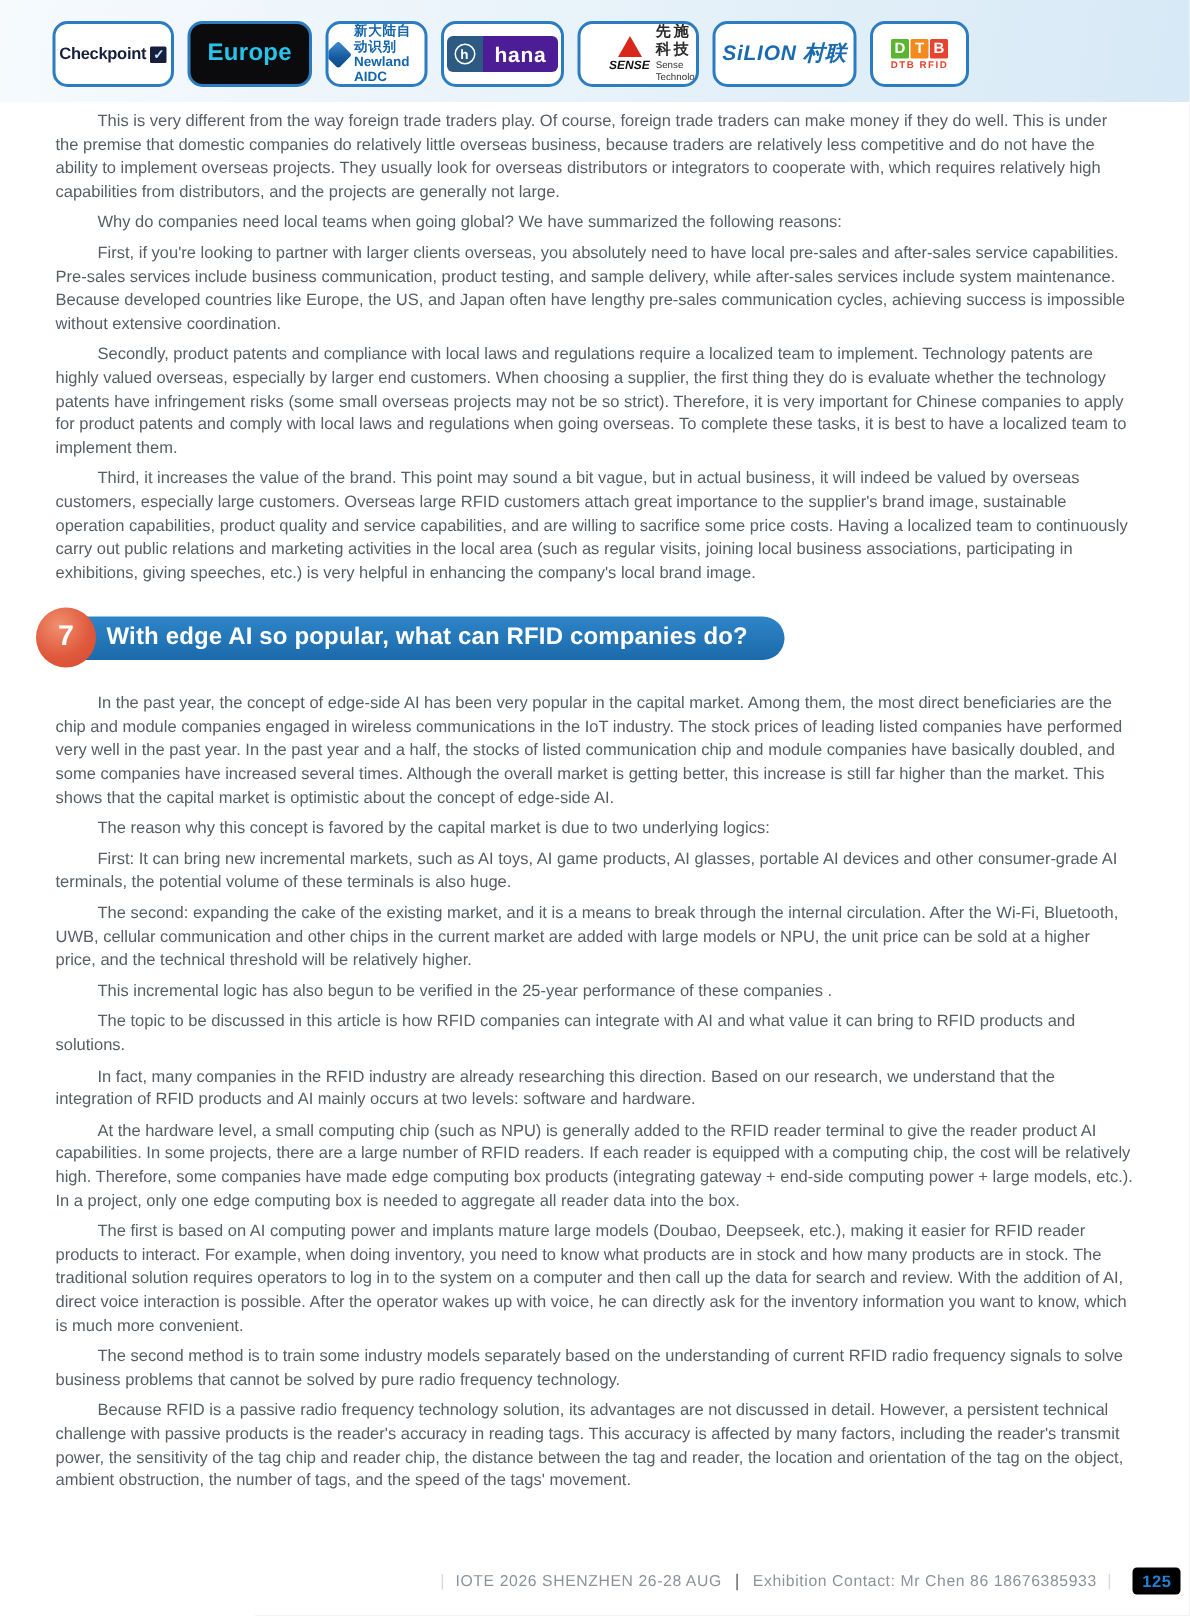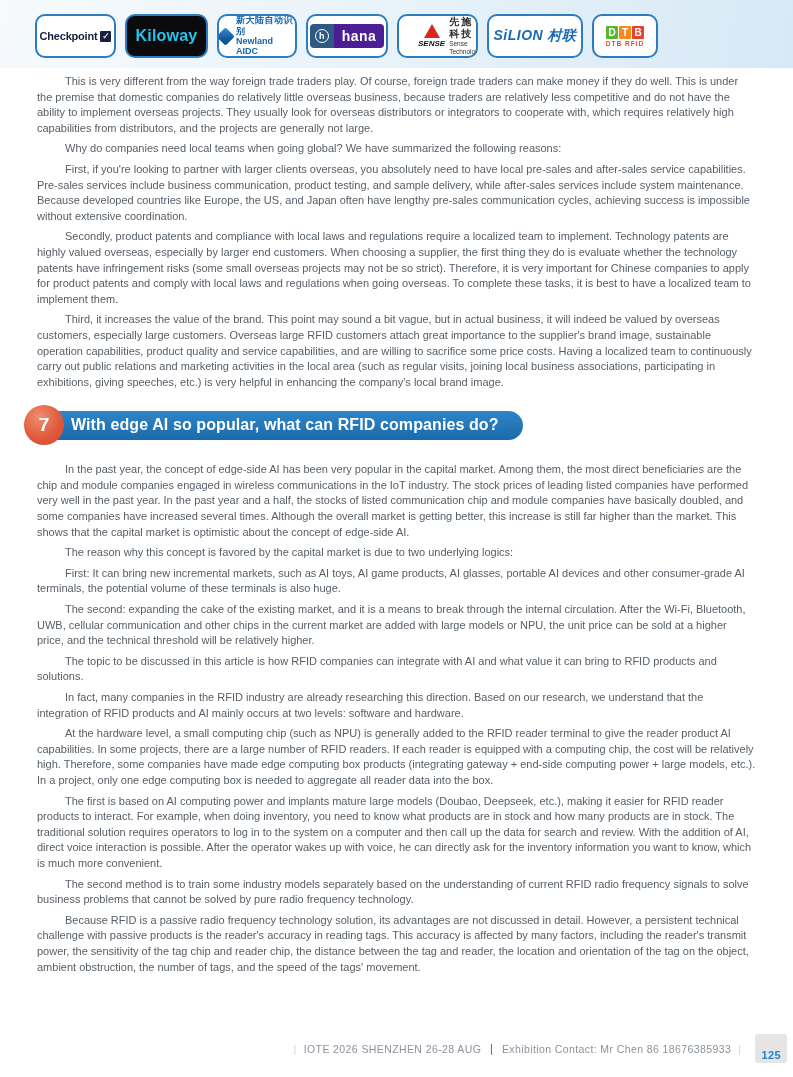--- a/index.html
+++ b/index.html
@@ -27,21 +27,21 @@
   }
   
   .lc-checkpoint { width:81px; gap:3px; }
   .cp-text { font-size:11px; font-weight:bold; color:#181f3d; letter-spacing:-0.2px; }
   .cp-mark { width:11px; height:11px; background:#181f3d; color:#bfe6f5; font-size:9px; font-weight:bold;
              display:flex; align-items:center; justify-content:center; border-radius:1px; }
   
   .lc-kiloway { width:83px; background:#0b0b0d; }
   .kw-text { color:#27c3e9; font-weight:bold; font-size:16px; letter-spacing:0.2px; }
   
-  .lc-newland { width:80px; gap:4px; }
+  .lc-newland { width:68px; gap:4px; }
   .nl-diamond { width:13px; height:13px; background:linear-gradient(135deg,#3f8fd0 0%,#155a9e 60%,#0d4a85 100%);
                 transform:rotate(45deg); border-radius:2px; flex:0 0 auto; }
   .nl-txt { display:flex; flex-direction:column; line-height:1.15; }
   .nl-cn { font-size:9px; font-weight:bold; color:#1565ab; letter-spacing:0.5px; }
   .nl-en { font-size:9px; font-weight:bold; color:#1565ab; }
   
   .lc-hana { width:82px; }
   .hana-inner { display:flex; align-items:stretch; border-radius:4px; overflow:hidden; }
   .hana-mark { width:24px; height:24px; background:#2c5a82; display:flex; align-items:center; justify-content:center; }
   .hana-circle { width:14px; height:14px; border:1.5px solid #fff; border-radius:50%;
@@ -91,38 +91,38 @@
   
   .footer {
     position:absolute; right:6px; bottom:14px;
     display:flex; align-items:center;
     font-size:10.5px; color:#8b929b; letter-spacing:0.4px;
   }
   .footer .f-div { color:#d4d9de; margin:0 7px; font-size:11px; }
   .footer .f-sep { color:#6e757d; font-weight:bold; margin:0 5px; }
   .footer .f-event, .footer .f-contact { white-space:nowrap; }
   .page-badge {
-    background:#e5e5e5; color:#1f82d6; font-weight:bold;
-    border-radius:3px; padding:15px 6px 2px 6px; margin-left:7px; font-size:11px;
+    background:#000000; color:#1f82d6; font-weight:bold;
+    border-radius:3px; padding:4px 6px 2px 6px; margin-left:7px; font-size:11px;
   }
 </style>
 </head>
 <body>
 
 <div class="page">
 
   <div class="logo-band">
 
     <div class="logo-card lc-checkpoint">
       <span class="cp-text">Checkpoint</span>
       <span class="cp-mark">✓</span>
     </div>
 
     <div class="logo-card lc-kiloway">
-      <span class="kw-text">Kiloway</span>
+      <span class="kw-text">Europe</span>
     </div>
 
     <div class="logo-card lc-newland">
       <span class="nl-diamond"></span>
       <span class="nl-txt">
         <span class="nl-cn">新大陆自动识别</span>
         <span class="nl-en">Newland AIDC</span>
       </span>
     </div>
 
@@ -171,20 +171,21 @@
 
     <div class="heading">
       <span class="heading-circle">7</span>
       <span class="heading-pill">With edge AI so popular, what can RFID companies do?</span>
     </div>
 
     <p>In the past year, the concept of edge-side AI has been very popular in the capital market. Among them, the most direct beneficiaries are the chip and module companies engaged in wireless communications in the IoT industry. The stock prices of leading listed companies have performed very well in the past year. In the past year and a half, the stocks of listed communication chip and module companies have basically doubled, and some companies have increased several times. Although the overall market is getting better, this increase is still far higher than the market. This shows that the capital market is optimistic about the concept of edge-side AI.</p>
     <p>The reason why this concept is favored by the capital market is due to two underlying logics:</p>
     <p>First: It can bring new incremental markets, such as AI toys, AI game products, AI glasses, portable AI devices and other consumer-grade AI terminals, the potential volume of these terminals is also huge.</p>
     <p>The second: expanding the cake of the existing market, and it is a means to break through the internal circulation. After the Wi-Fi, Bluetooth, UWB, cellular communication and other chips in the current market are added with large models or NPU, the unit price can be sold at a higher price, and the technical threshold will be relatively higher.</p>
+    <p>This incremental logic has also begun to be verified in the 25-year performance of these companies .</p>
     <p>The topic to be discussed in this article is how RFID companies can integrate with AI and what value it can bring to RFID products and solutions.</p>
     <p>In fact, many companies in the RFID industry are already researching this direction. Based on our research, we understand that the integration of RFID products and AI mainly occurs at two levels: software and hardware.</p>
     <p>At the hardware level, a small computing chip (such as NPU) is generally added to the RFID reader terminal to give the reader product AI capabilities. In some projects, there are a large number of RFID readers. If each reader is equipped with a computing chip, the cost will be relatively high. Therefore, some companies have made edge computing box products (integrating gateway + end-side computing power + large models, etc.). In a project, only one edge computing box is needed to aggregate all reader data into the box.</p>
     <p>The first is based on AI computing power and implants mature large models (Doubao, Deepseek, etc.), making it easier for RFID reader products to interact. For example, when doing inventory, you need to know what products are in stock and how many products are in stock. The traditional solution requires operators to log in to the system on a computer and then call up the data for search and review. With the addition of AI, direct voice interaction is possible. After the operator wakes up with voice, he can directly ask for the inventory information you want to know, which is much more convenient.</p>
     <p>The second method is to train some industry models separately based on the understanding of current RFID radio frequency signals to solve business problems that cannot be solved by pure radio frequency technology.</p>
     <p>Because RFID is a passive radio frequency technology solution, its advantages are not discussed in detail. However, a persistent technical challenge with passive products is the reader's accuracy in reading tags. This accuracy is affected by many factors, including the reader's transmit power, the sensitivity of the tag chip and reader chip, the distance between the tag and reader, the location and orientation of the tag on the object, ambient obstruction, the number of tags, and the speed of the tags' movement.</p>
 
   </div>
 
   <div class="footer">

